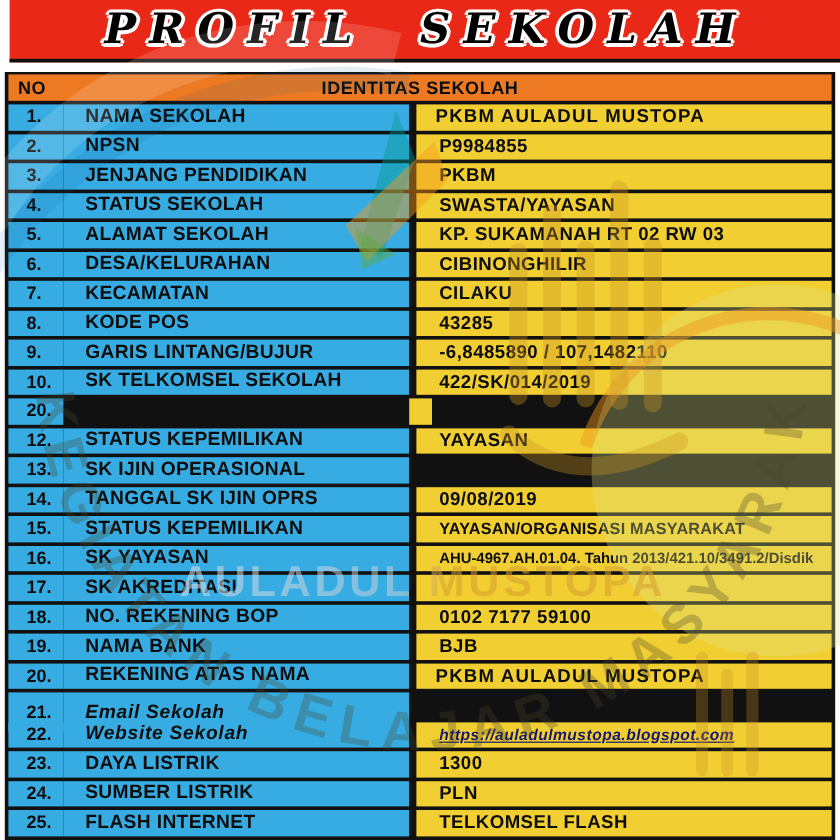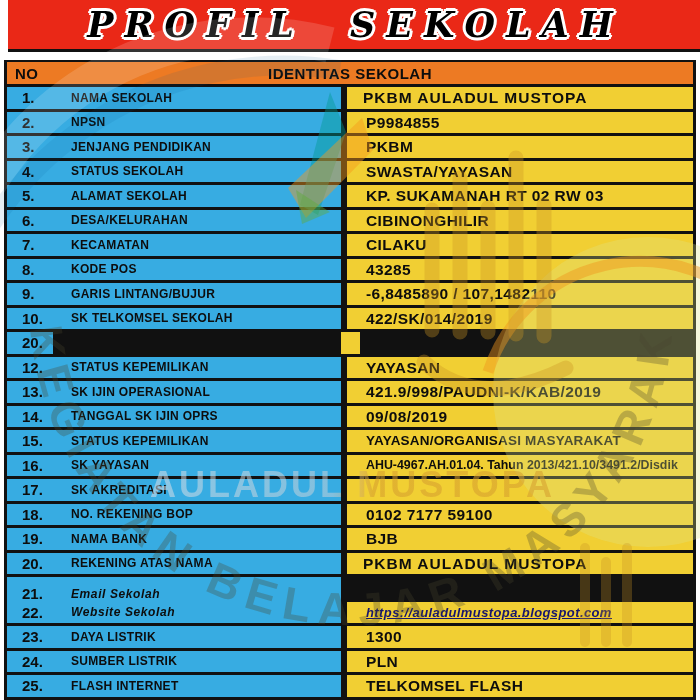--- a/index.html
+++ b/index.html
@@ -16,21 +16,21 @@
   
   .tablewrap{position:absolute;top:60px;left:4px;right:4px;bottom:0;background:#111;
           padding:2px 3px 0 3px;}
   .thead{position:relative;height:22px;margin-bottom:3px;background:#ed7a23;
           display:flex;align-items:center;}
   .th-no{position:absolute;left:8px;font-weight:bold;font-size:15px;letter-spacing:.5px;}
   .th-identity{width:100%;text-align:center;font-weight:bold;font-size:15px;letter-spacing:.5px;}
   .row{display:grid;grid-template-columns:46px 1fr 6px 346px;height:21.5px;margin-bottom:3px;}
   .cell{display:flex;align-items:center;line-height:1;font-weight:bold;overflow:hidden;white-space:nowrap;}
   .num{background:#37ace2;padding-left:15px;font-size:15px;}
-  .lbl{background:#37ace2;padding-left:18px;font-size:12px;letter-spacing:.3px;}
+  .lbl{background:#37ace2;padding-left:18px;font-size:16px;letter-spacing:.3px;}
   .div{background:#111;}
   .val{background:#f1cf33;padding-left:19px;font-size:15.5px;letter-spacing:.4px;}
   .v-wide{letter-spacing:1px;padding-left:16px;}
   .v-small{font-size:13.5px;letter-spacing:.2px;}
   .v-xsmall{font-size:12.4px;letter-spacing:0;font-stretch:condensed;}
   .l-italic{font-style:italic;letter-spacing:.6px;}
   .v-email{font-style:italic;font-size:18px;color:#2424c8;text-decoration:underline;margin-top:33px;}
   .v-web{font-style:italic;font-size:13px;color:#17166e;text-decoration:underline;}
   
   .wm{position:absolute;top:0;left:0;width:700px;height:700px;pointer-events:none;z-index:6;}
@@ -118,21 +118,20 @@
     <div class="row">
       <span class="cell num">12.</span>
       <span class="cell lbl">STATUS KEPEMILIKAN</span>
       <span class="cell div"></span>
       <span class="cell val">YAYASAN</span>
     </div>
     <div class="row">
       <span class="cell num">13.</span>
       <span class="cell lbl">SK IJIN OPERASIONAL</span>
       <span class="cell div"></span>
-      <span class="cell val">421.9/998/PAUDNI-K/KAB/2019</span>
     </div>
     <div class="row">
       <span class="cell num">14.</span>
       <span class="cell lbl">TANGGAL SK IJIN  OPRS</span>
       <span class="cell div"></span>
       <span class="cell val">09/08/2019</span>
     </div>
     <div class="row">
       <span class="cell num">15.</span>
       <span class="cell lbl">STATUS KEPEMILIKAN</span>

